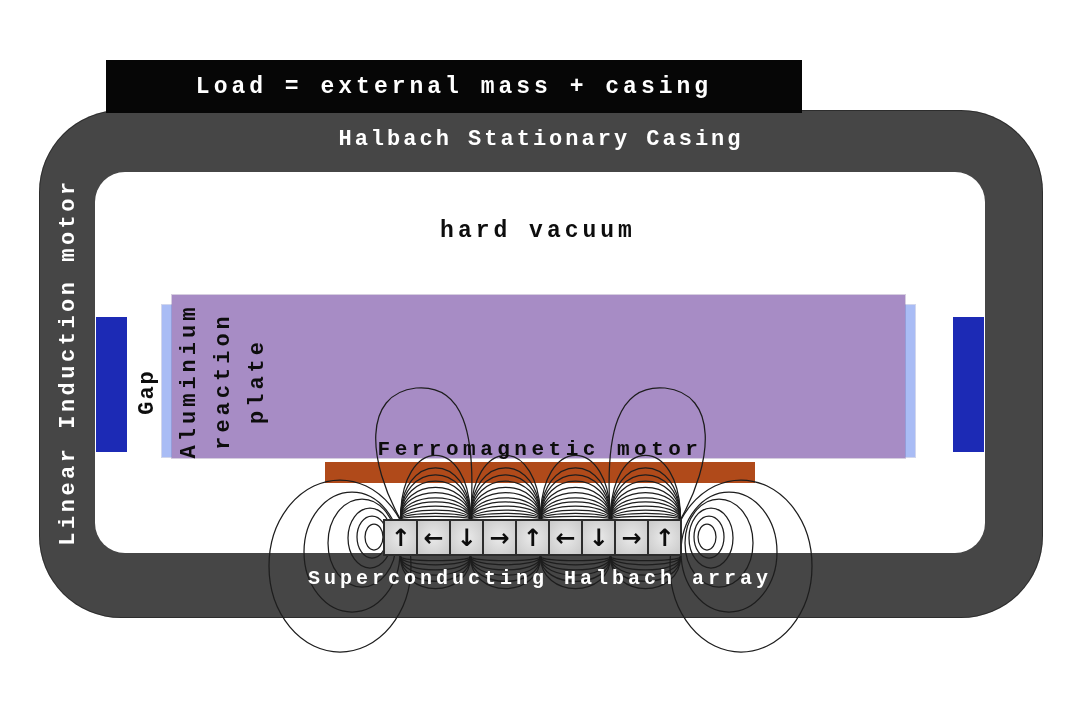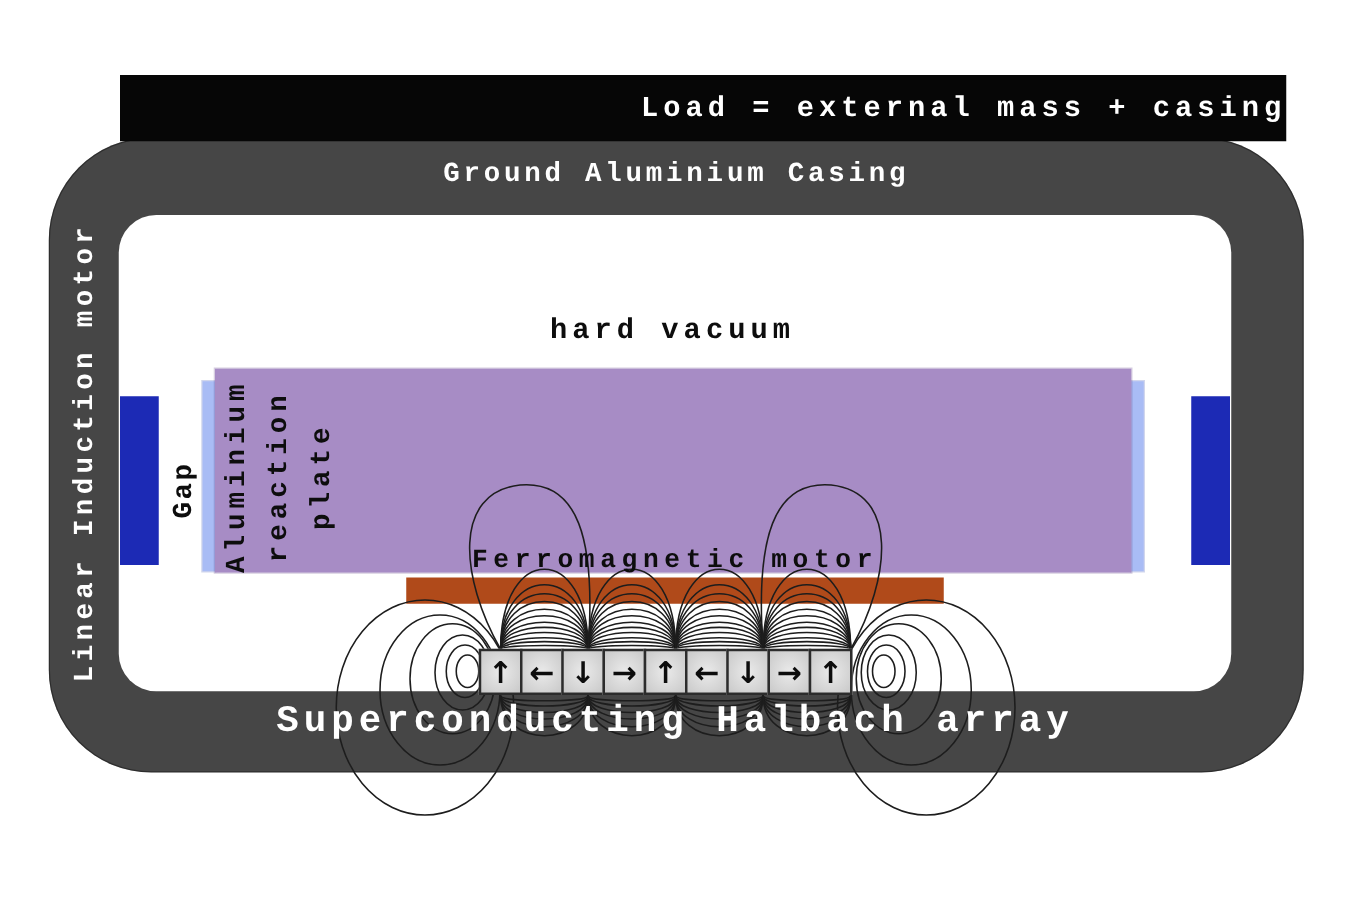--- a/index.html
+++ b/index.html
@@ -2,22 +2,22 @@
 <html style="--load-bar: #060606; --casing: #464646; --cable-purple: #a78cc5; --strip-blue: #a9bcf5; --coil-blue: #1c2ab5; --ferro-brown: #b04a1a; --magnet-fill: #d8d8d8; --field-line: #1d1d1d; --label-light: #ffffff; --label-dark: #0d0d0d;"><head>
 <meta charset="utf-8">
 <style>
   html,body{margin:0;padding:0;background:#ffffff;}
   .stage{
     position:relative;width:1080px;height:720px;background:#fff;overflow:hidden;
     font-family:"Liberation Mono","DejaVu Sans Mono",monospace;font-weight:bold;
   }
   .abs{position:absolute;}
   
-  .load-bar{left:96px;top:60px;width:933px;height:53px;background:var(--load-bar,#060606);
-    display:flex;align-items:center;justify-content:flex-end;z-index:3;}
+  .load-bar{left:106px;top:60px;width:696px;height:53px;background:var(--load-bar,#060606);
+    display:flex;align-items:center;justify-content:center;z-index:3;}
   .load-bar span{color:#fff;font-size:23px;letter-spacing:4px;white-space:nowrap;}
   .casing{left:39px;top:110px;width:1004px;height:508px;background:var(--casing,#464646);
     border-radius:82px;z-index:1;box-shadow:inset 0 0 0 1px rgba(0,0,0,.35);}
   .interior{left:95px;top:172px;width:890px;height:381px;background:#ffffff;border-radius:30px;z-index:2;}
   .purple-rect{left:172px;top:295px;width:733px;height:163px;background:var(--cable-purple,#a78cc5);
     z-index:3;box-shadow:0 0 0 1px rgba(90,60,130,.25);}
   .strip{top:305px;width:10px;height:152px;background:var(--strip-blue,#a9bcf5);z-index:3;
     box-shadow:0 0 0 1px rgba(70,90,180,.25);}
   .strip.left{left:162px;}
   .strip.right{left:905px;}
@@ -34,26 +34,26 @@
     background:#d8d8d8;background-image:radial-gradient(ellipse at 50% 50%,#eaeaea 0%,#d8d8d8 55%,#c9c9c9 100%);
     display:flex;align-items:center;justify-content:center;}
   .magnet-cell:first-child{margin-left:0;}
   .magnet-cell span{font-family:"DejaVu Sans",sans-serif;font-weight:bold;font-size:24px;color:#0d0d0d;line-height:1;}
   
   .lbl{white-space:nowrap;z-index:6;color:var(--label-dark,#0d0d0d);}
   .center{transform:translate(-50%,-50%);}
   .vert{transform:translate(-50%,-50%) rotate(-90deg);}
   .ground-label{left:39px;top:127px;width:1004px;text-align:center;color:#fff;font-size:22px;letter-spacing:3px;}
   .motor-label{left:68px;top:362px;color:#fff;font-size:22px;letter-spacing:3.5px;}
-  .vacuum-label{left:538px;top:231px;font-size:23px;letter-spacing:4px;margin-top:33px;}
+  .vacuum-label{left:538px;top:231px;font-size:23px;letter-spacing:4px;}
   .gap-label{left:147px;top:392px;font-size:22px;letter-spacing:2px;}
   .alu-label{left:224px;top:381px;font-size:22px;line-height:34px;letter-spacing:4px;text-align:center;}
   .cnt-label{left:528px;top:334px;font-size:23px;letter-spacing:4px;}
   .ferro-label{left:540px;top:449px;font-size:21px;letter-spacing:4.5px;}
-  .bottom-label{left:540px;top:578px;color:#fff;font-size:30px;letter-spacing:4px;}
+  .bottom-label{left:540px;top:578px;color:#fff;font-size:20px;letter-spacing:4px;}
 </style>
 </head>
 <body>
 
 <div class="stage">
 
   <div class="abs casing"></div>
   <div class="abs interior"></div>
   <div class="abs load-bar">
     <span>Load = external mass + casing</span>
@@ -178,21 +178,21 @@
         <span>↓</span>
       </div>
       <div class="magnet-cell">
         <span>→</span>
       </div>
       <div class="magnet-cell">
         <span>↑</span>
       </div>
     </div>
 
-  <div class="abs lbl ground-label">Ground Aluminium Casing</div>
+  <div class="abs lbl ground-label">Halbach Stationary Casing</div>
   <div class="abs lbl vert motor-label">Linear Induction motor</div>
   <div class="abs lbl center vacuum-label">hard vacuum</div>
   <div class="abs lbl vert gap-label">Gap</div>
   <div class="abs lbl vert alu-label">
     <div>Aluminium</div>
     <div>reaction</div>
     <div>plate</div>
   </div>
   <div class="abs lbl center ferro-label">Ferromagnetic motor</div>
   <div class="abs lbl center bottom-label">Superconducting Halbach array</div>

